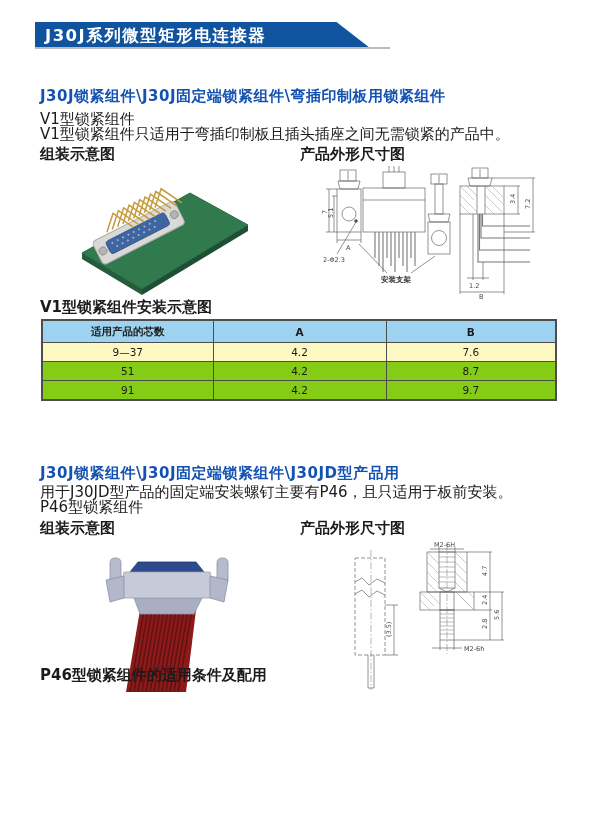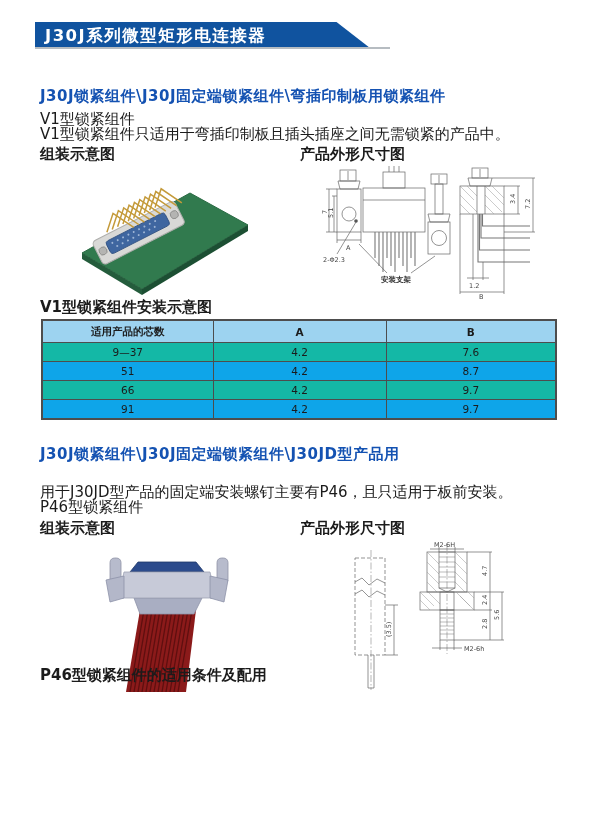--- a/index.html
+++ b/index.html
@@ -14,22 +14,22 @@
   
   .sec-heading{position:absolute;left:40px;color:#1452b2;font-weight:bold;
         font-size:15px;letter-spacing:.5px;white-space:nowrap;}
   .txt{position:absolute;font-size:15px;white-space:nowrap;}
   .lbl{font-weight:bold;}
   
   table.dt{position:absolute;left:41px;border-collapse:collapse;width:514px;
         font-size:10.5px;table-layout:fixed;border:2px solid #4d4d4d;}
   table.dt th,table.dt td{border:1px solid #4d4d4d;text-align:center;padding:0;}
   table.dt th{background:#9dd3f0;font-weight:bold;height:21px;}
-  table.dt td{height:18px;background:#14b8a6;}
-  table.dt tr.alt td{background:#0ea5e9;}
+  table.dt td{height:18px;background:#fef9c3;}
+  table.dt tr.alt td{background:#84cc16;}
   table.t2 th{height:25px;}
   table.t2 td{height:36px;font-size:10.5px;}
   .cellwrap{line-height:1.35;font-weight:bold;}
   
   svg.fig{position:absolute;overflow:visible;}
   .dln{stroke:#666;stroke-width:.7;fill:none;}
   .dthick{stroke:#777;stroke-width:1.1;fill:none;}
   .dtext{font-size:6.5px;fill:#444;font-family:"DejaVu Sans",sans-serif;}
   .dtextcn{font-size:7.5px;fill:#333;font-weight:bold;font-family:"DejaVu Sans",sans-serif;}
   .cl{stroke:#888;stroke-width:.6;stroke-dasharray:7 2 1.5 2;fill:none;}
@@ -204,34 +204,29 @@
       <tr>
         <td>9—37</td>
         <td>4.2</td>
         <td>7.6</td>
       </tr>
       <tr class="alt">
         <td>51</td>
         <td>4.2</td>
         <td>8.7</td>
       </tr>
-      <tr>
-        <td>66</td>
-        <td>4.2</td>
-        <td>9.7</td>
-      </tr>
       <tr class="alt">
         <td>91</td>
         <td>4.2</td>
         <td>9.7</td>
       </tr>
     </tbody>
   </table>
 
-  <div class="sec-heading" style="top:445px">J30J锁紧组件\J30J固定端锁紧组件\J30JD型产品用</div>
+  <div class="sec-heading" style="top:464px">J30J锁紧组件\J30J固定端锁紧组件\J30JD型产品用</div>
   <div class="txt" style="left:40px;top:483px">用于J30JD型产品的固定端安装螺钉主要有P46，且只适用于板前安装。</div>
   <div class="txt" style="left:40px;top:498px">P46型锁紧组件</div>
   <div class="txt lbl" style="left:40px;top:519px">组装示意图</div>
   <div class="txt lbl" style="left:300px;top:519px">产品外形尺寸图</div>
 
   <svg class="fig" style="left:98px;top:552px" width="145" height="148" viewBox="0 0 145 148">
     <polygon points="42,58 98,58 88,140 28,140" fill="#8b1a1a"></polygon>
     <g stroke="#5e0f0f" stroke-width="1.3">
       <line x1="46" y1="58" x2="32" y2="140"></line>
         <line x1="50" y1="58" x2="36" y2="140"></line>

